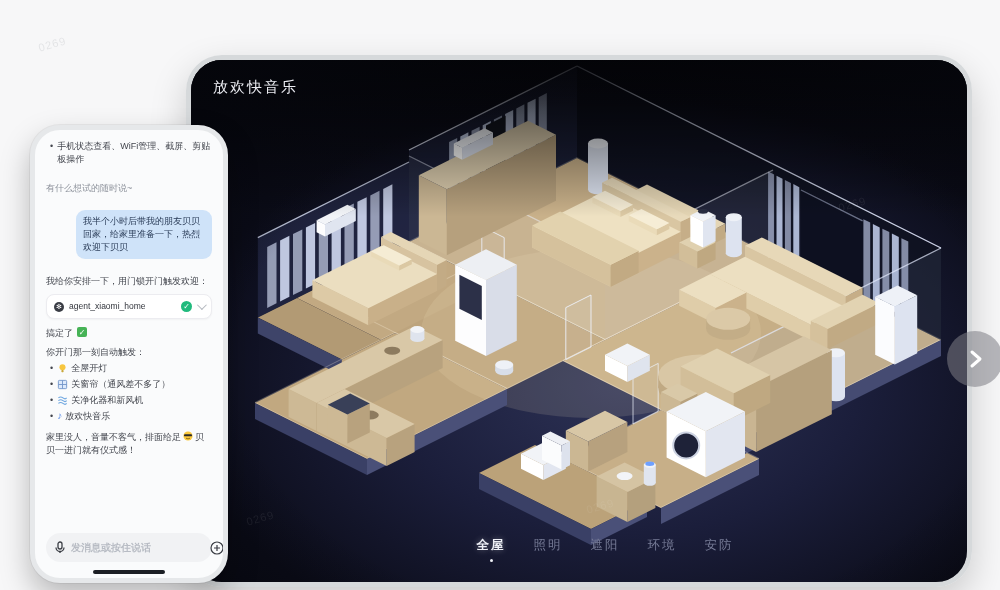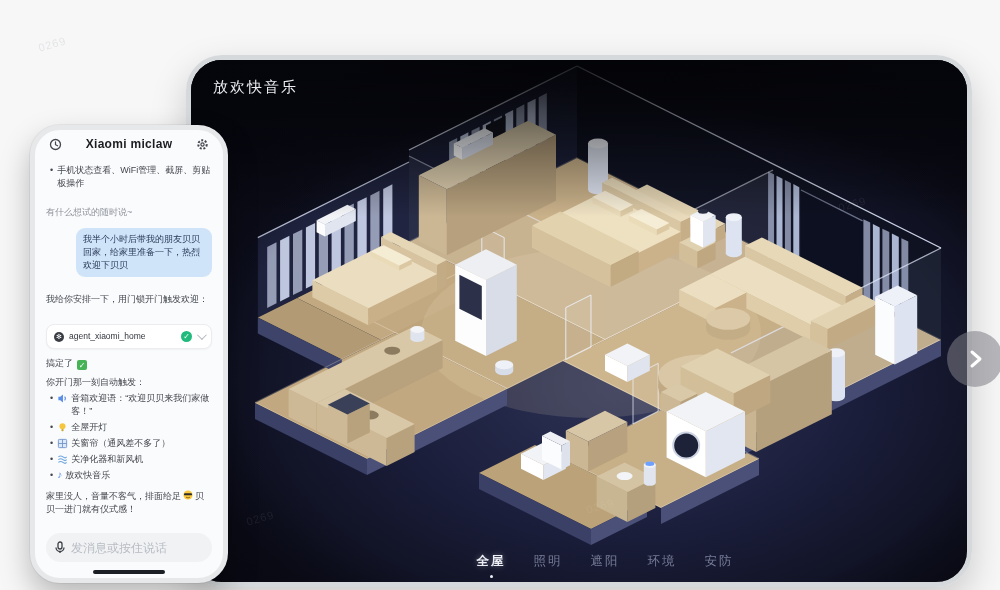--- a/index.html
+++ b/index.html
@@ -16,21 +16,21 @@
     position:absolute; left:186px; top:55px; width:786px; height:532px;
     border:5px solid #d6d9db; border-radius:36px;
     background: radial-gradient(58% 55% at 56% 62%, #2e3357 0%, #1b1e3b 52%, #0b0c18 100%);
     overflow:hidden;
     box-shadow: 0 14px 36px rgba(0,0,0,0.18);
   }
   .panel-title { position:absolute; left:22px; top:18px; color:#e9eaf0; font-size:15px; letter-spacing:2px; z-index:5; }
   .fp-wrap { position:absolute; inset:0; }
   svg#fp { display:block; width:776px; height:522px; }
 
-  .tabs { position:absolute; left:0; right:0; bottom:12px; display:flex; justify-content:center; gap:28px; transform:translateX(26px); z-index:6; }
+  .tabs { position:absolute; left:0; right:0; bottom:28px; display:flex; justify-content:center; gap:28px; transform:translateX(26px); z-index:6; }
   .tab { font-size:12.5px; color:#777c97; letter-spacing:2px; position:relative; cursor:pointer; }
   .tab.active { color:#eef0f6; font-weight:bold; text-shadow:0 0 6px rgba(255,255,255,0.35); }
   .tab.active::after { content:""; position:absolute; left:50%; bottom:-8px; width:3px; height:3px; margin-left:-1.5px; border-radius:50%; background:#eef0f6; }
 
   
   .next-btn { position:absolute; left:947px; top:331px; width:56px; height:56px; border-radius:50%;
     background:rgba(125,125,133,0.55); display:flex; align-items:center; justify-content:center; z-index:20; }
 
   
   .phone {
@@ -44,51 +44,51 @@
   .statics { display:flex; align-items:center; gap:3px; }
 
   .p-header { display:flex; align-items:center; justify-content:space-between; padding:6px 12px 2px 12px; }
   .p-title { font-size:12px; font-weight:bold; color:#1c1d21; letter-spacing:0.3px; }
   .hicon { width:16px; height:16px; display:flex; align-items:center; justify-content:center; }
 
   .chat { padding:2px 11px 0 11px; font-size:9px; line-height:13px; color:#43464e; }
   .intro { margin-top:8px; display:flex; }
   .intro::before { content:"•"; margin:0 4px 0 4px; color:#43464e; }
   .hint { margin-top:16px; color:#8d929b; }
-  .bubble-row { display:flex; justify-content:flex-end; margin-top:9px; }
+  .bubble-row { display:flex; justify-content:flex-end; margin-top:15px; }
   .bubble { max-width:136px; background:#cfe3f9; color:#2a3c58; border-radius:9px; padding:5px 7px; }
   .reply { margin-top:8px; }
   .reply2 { margin-top:16px; }
 
-  .agent-card { margin-top:18px; background:#ffffff; border:1px solid #ececf0; border-radius:8px;
+  .agent-card { margin-top:6px; background:#ffffff; border:1px solid #ececf0; border-radius:8px;
     padding:5px 7px; display:flex; align-items:center; gap:5px; box-shadow:0 1px 2px rgba(0,0,0,0.04); }
   .agent-gear { width:10px; height:10px; border-radius:50%; background:#3a3d45; color:#fff; font-size:7px;
     display:flex; align-items:center; justify-content:center; flex:none; }
   .agent-name { color:#33363d; flex:1; font-size:8.5px; }
   .check-badge { width:11px; height:11px; border-radius:50%; background:#21ba7d; color:#fff; font-size:8px;
     display:flex; align-items:center; justify-content:center; flex:none; }
   .chev-down { width:7px; height:7px; border-right:1.4px solid #b4b8bf; border-bottom:1.4px solid #b4b8bf;
     transform:rotate(45deg) translateY(-2px); flex:none; }
 
-  .done-row { margin-top:8px; display:flex; align-items:flex-end; gap:4px; }
+  .done-row { margin-top:8px; display:flex; align-items:flex-start; gap:4px; }
   .check-sq { width:10px; height:10px; border-radius:2px; background:#46b356; color:#fff; font-size:8px;
     display:flex; align-items:center; justify-content:center; }
   .trigger-title { margin-top:6px; }
   .tlist { list-style:none; margin-top:2px; }
   .tlist li { display:flex; margin-top:3px; align-items:flex-start; }
   .tlist li::before { content:"•"; margin:0 4px; color:#43464e; }
   .t-ic { width:11px; height:11px; margin:1px 3px 0 0; flex:none; display:inline-flex; }
   .mi { color:#5b8ee6; font-size:10px; margin:0 3px 0 0; line-height:11px; }
   .closing { margin-top:8px; }
   .emoji-cool { display:inline-block; width:10px; height:10px; vertical-align:-1px; margin:0 2px; }
 
   .input-row { position:absolute; left:11px; right:11px; bottom:16px; height:29px; background:#f1f2f4;
     border-radius:15px; display:flex; align-items:center; padding:0 8px; gap:5px; }
-  .input-row input { border:none; outline:none; background:transparent; flex:1; font-size:12px; color:#3a3d44;
-    font-family:"Liberation Sans","DejaVu Sans",sans-serif; }
+  .input-row input { border:none; outline:none; background:transparent; flex:1; font-size:10px; color:#3a3d44;
+    font-family:"Liberation Sans","DejaVu Sans",sans-serif;font-weight:bold; }
   .input-row input::placeholder { color:#b8bcc4; }
   .home-bar { position:absolute; left:50%; bottom:4px; width:72px; height:4px; margin-left:-36px;
     border-radius:2px; background:#1b1e24; }
 </style>
 </head>
 <body>
 
 <div class="panel">
   <div class="panel-title">放欢快音乐</div>
   <div class="fp-wrap">
@@ -485,35 +485,20 @@
 </div>
 
 <div class="next-btn">
   <svg width="20" height="20" viewBox="0 0 20 20">
     <polyline points="7,3 15,10 7,17" fill="none" stroke="#ffffff" stroke-width="3" stroke-linecap="round" stroke-linejoin="round"></polyline>
   </svg>
 </div>
 
 <div class="phone">
 
-  <div class="p-header">
-    <span class="hicon">
-      <svg width="13" height="13" viewBox="0 0 13 13">
-        <circle cx="6.5" cy="6.5" r="5" fill="none" stroke="#45484f" stroke-width="1.3"></circle>
-        <polyline points="6.5,3.8 6.5,6.7 8.6,7.8" fill="none" stroke="#45484f" stroke-width="1.2" stroke-linecap="round"></polyline>
-      </svg>
-    </span>
-    <span class="p-title">Xiaomi miclaw</span>
-    <span class="hicon">
-      <svg width="13" height="13" viewBox="0 0 13 13">
-        <circle cx="6.5" cy="6.5" r="4.2" fill="none" stroke="#45484f" stroke-width="2" stroke-dasharray="2 1.6"></circle>
-        <circle cx="6.5" cy="6.5" r="1.6" fill="none" stroke="#45484f" stroke-width="1.2"></circle>
-      </svg>
-    </span>
-  </div>
 
   <div class="chat">
     <div class="intro">
         <span>手机状态查看、WiFi管理、截屏、剪贴板操作</span>
       </div>
     <div class="hint">有什么想试的随时说~</div>
 
     <div class="bubble-row">
       <div class="bubble">我半个小时后带我的朋友贝贝回家，给家里准备一下，热烈欢迎下贝贝</div>
     </div>
@@ -527,29 +512,20 @@
       <span class="chev-down"></span>
     </div>
 
     <div class="done-row">
       <span>搞定了</span>
       <span class="check-sq">✓</span>
     </div>
     <div class="trigger-title">你开门那一刻自动触发：</div>
 
     <ul class="tlist">
-      <li>
-        <span class="t-ic">
-          <svg width="11" height="11" viewBox="0 0 12 12">
-              <path d="M1.5 4.2h2l3-2.6v8.8l-3-2.6h-2z" fill="#5b8ee6"></path>
-              <path d="M8.3 4 A3 3 0 0 1 8.3 8" fill="none" stroke="#5b8ee6" stroke-width="1.1"></path>
-            </svg>
-        </span>
-          <span>音箱欢迎语：“欢迎贝贝来我们家做客！”</span>
-      </li>
       <li>
         <span class="t-ic">
           <svg width="11" height="11" viewBox="0 0 12 12">
               <circle cx="6" cy="4.6" r="3.3" fill="#f7c63f"></circle>
               <rect x="4.8" y="7.6" width="2.4" height="2.6" rx="0.8" fill="#c9a83a"></rect>
             </svg>
         </span>
           <span>全屋开灯</span>
       </li>
       <li>

